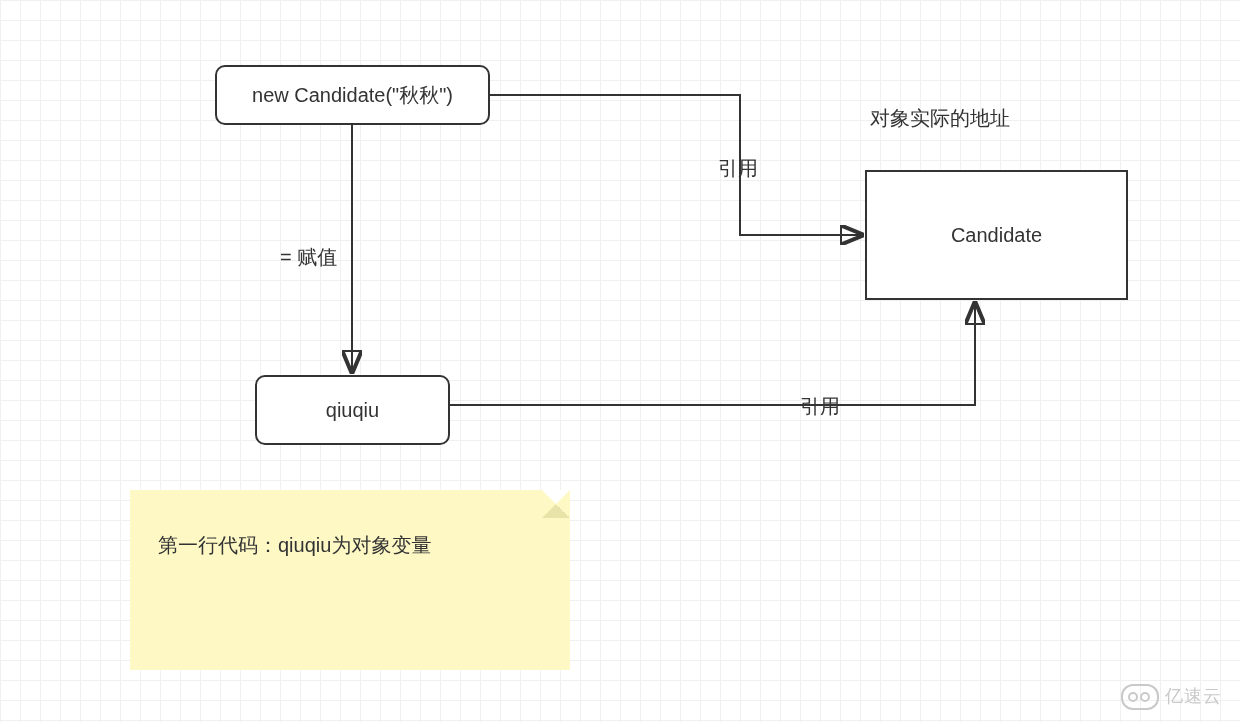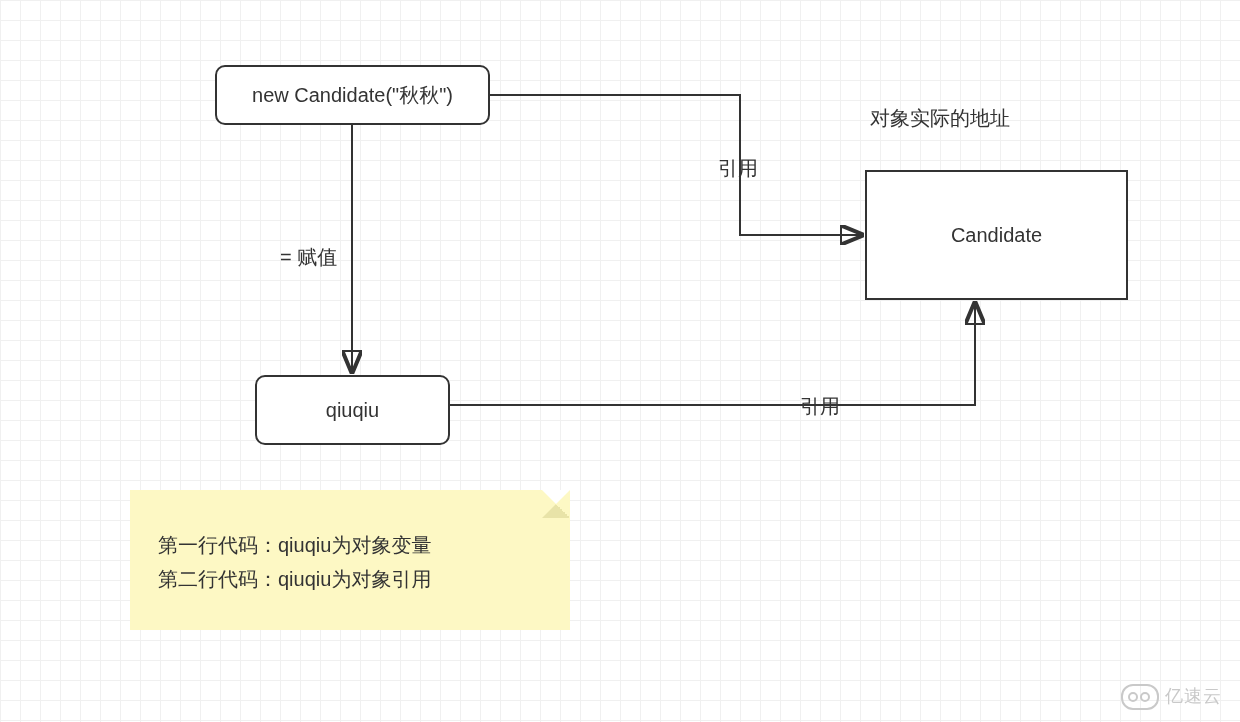--- a/index.html
+++ b/index.html
@@ -138,25 +138,24 @@
   </div>
 
   <div class="label" style="left:280px; top:244px;">= 赋值</div>
 
   <div class="label" style="left:718px; top:155px;">引用</div>
 
   <div class="label" style="left:800px; top:393px;">引用</div>
 
   <div class="label" style="left:870px; top:105px;text-align:center;">对象实际的地址</div>
 
-  <div class="sticky" style="left:130px; top:490px; width:440px; height:140px;">
+  <div class="sticky" style="left:130px; top:490px; width:440px; height:180px;">
     <div class="fold-shadow"></div>
     <div class="fold"></div>
     <div>第一行代码：qiuqiu为对象变量</div>
-    <div>第二行代码：qiuqiu为对象引用</div>
   </div>
 
   <svg class="arrows">
     <defs>
       <marker id="arrowhead" markerWidth="12" markerHeight="10" refX="11" refY="5" orient="auto">
         <path d="M0,0 L12,5 L0,10 Z" fill="#333" stroke="none"></path>
       </marker>
     </defs>
 
     <line x1="352" y1="125" x2="352" y2="372" marker-end="url(#arrowhead)"></line>

